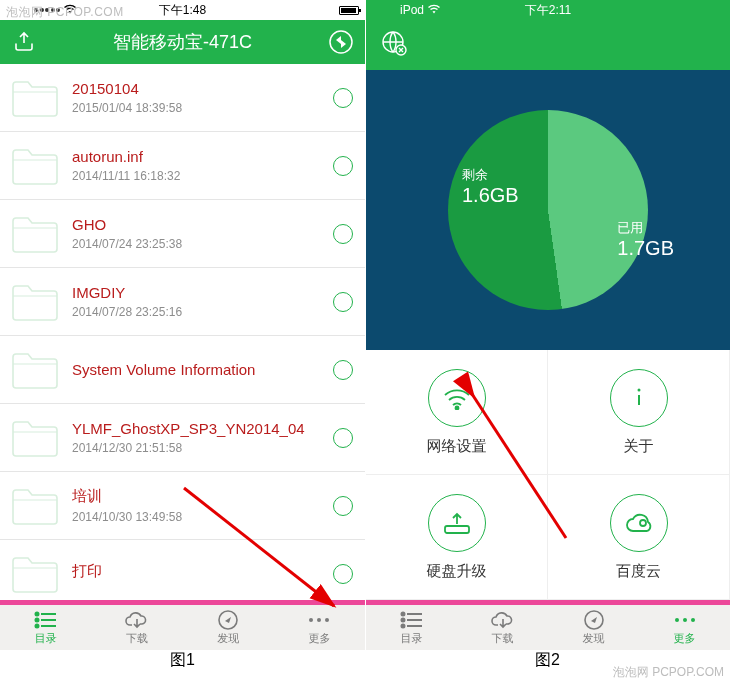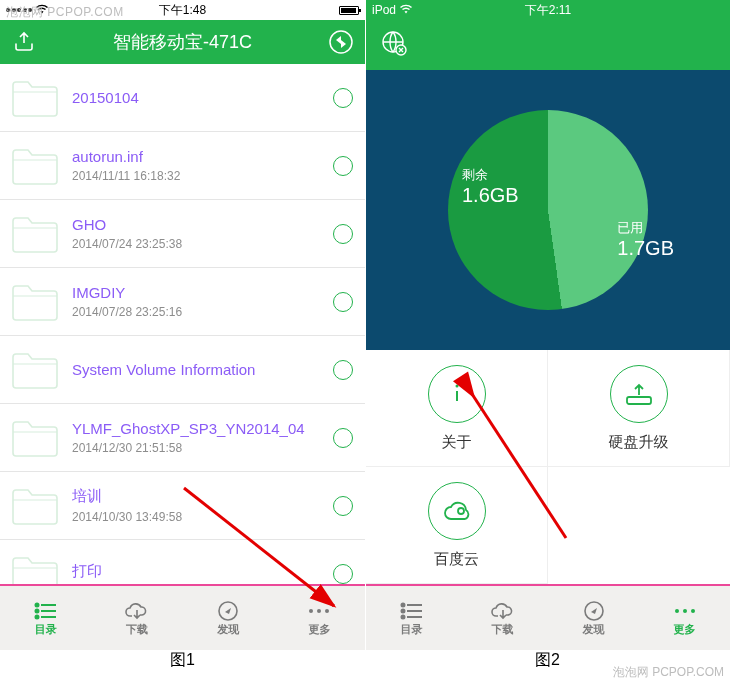--- a/index.html
+++ b/index.html
@@ -39,21 +39,21 @@
     justify-content: space-between;
     padding: 0 6px;
     font-size: 12px;
     position: relative;
     color:#000;
   }
   .status-bar.green { background: #22b24c; color: #fff; }
   .status-bar .sb-center {
     position:absolute; left:0; right:0; text-align:center;
   }
-  .sb-left { display:flex; align-items:center; gap:4px; }
+  .sb-left { display:flex; align-items:center; gap:4px;margin-left:28px; }
   .sb-right { display:flex; align-items:center; gap:3px; }
   .dots { display:flex; gap:1.5px; }
   .dots .d { width:4px;height:4px;border-radius:50%;background:#333; }
   .wifi-ic { width:12px;height:10px;}
   .batt { width:20px;height:9px;border:1px solid currentColor;border-radius:1px;position:relative;}
   .batt:after{content:"";position:absolute;right:-3px;top:2px;width:2px;height:3px;background:currentColor;}
   .batt-fill{position:absolute;left:1px;top:1px;bottom:1px;width:15px;background:currentColor;}
 
   
   .nav-bar {
@@ -72,29 +72,28 @@
     height: 68px; display:flex; align-items:center;
     border-bottom:1px solid #e5e5e5;
     padding: 0 12px 0 6px;
   }
   .folder-icon {
     width:58px;height:48px; margin-right:8px;
     display:flex;align-items:center;justify-content:center;
   }
   .folder-svg { width:50px;height:42px; }
   .file-text { flex:1; min-width:0;}
-  .file-name { font-size:15px; color:#8b5cf6; white-space:nowrap; overflow:hidden; text-overflow:ellipsis;}
+  .file-name { font-size:15px; color:#b91c1c; white-space:nowrap; overflow:hidden; text-overflow:ellipsis;}
   .file-date { font-size:12px; color:#8d8d8d; margin-top:4px;}
   .radio-ring { width:20px;height:20px;border:1px solid #22b24c; border-radius:50%;}
 
   
   .tab-bar {
-    height: 66px; display:flex; background:#f1f0ee;
-    border-top:2px solid #ec4899;
-    font-weight:bold;
+    height: 50px; display:flex; background:#f1f0ee;
+    border-top:5px solid #ec4899;
   }
   .tab-item {
     flex:1; display:flex;flex-direction:column;align-items:center;justify-content:center;
     font-size:11px; color:#7b7b7b; position:relative;
   }
   .tab-item.active { color:#22b24c;}
   .tab-ico { height:22px; display:flex;align-items:center;justify-content:center;}
 
   
   .storage-panel {
@@ -178,20 +177,21 @@
     <div class="file-list" id="file-list-1">
         <div class="file-row">
     <div class="folder-icon">
             <svg class="folder-svg" viewBox="0 0 50 42">
               <path d="M3 8a3 3 0 013-3h12l4 5h22a3 3 0 013 3v23a3 3 0 01-3 3H6a3 3 0 01-3-3z" fill="none" stroke="#d8eedd" stroke-width="1.6"></path>
               <path d="M3 15h44" stroke="#d8eedd" stroke-width="1.2"></path>
             </svg>
           </div>
     <div class="file-text">
       <div class="file-name">20150104</div>
+      <div class="file-date">2015/01/04 18:39:58</div>
     </div>
     <div class="radio-ring"></div>
         </div>
         <div class="file-row">
     <div class="folder-icon">
             <svg class="folder-svg" viewBox="0 0 50 42">
               <path d="M3 8a3 3 0 013-3h12l4 5h22a3 3 0 013 3v23a3 3 0 01-3 3H6a3 3 0 01-3-3z" fill="none" stroke="#d8eedd" stroke-width="1.6"></path>
               <path d="M3 15h44" stroke="#d8eedd" stroke-width="1.2"></path>
             </svg>
           </div>
@@ -371,20 +371,29 @@
         <div class="pie-label pl-used">
           <div>已用</div>
           <div class="big">1.7GB</div>
         </div>
       </div>
     </div>
 
     <div class="grid-menu" id="grid-2">
         <div class="grid-cell">
           <div class="grid-ring">
+            <svg width="30" height="24" fill="none" stroke="#22b24c" stroke-width="1.8">
+              <path d="M3 9a18 18 0 0124 0M7 14a12 12 0 0116 0M11 19a6 6 0 018 0"></path>
+              <circle cx="15" cy="22" r="1.5" fill="#22b24c"></circle>
+            </svg>
+          </div>
+          <div>网络设置</div>
+        </div>
+        <div class="grid-cell">
+          <div class="grid-ring">
             <svg width="26" height="26" fill="none" stroke="#22b24c" stroke-width="2">
               <line x1="13" y1="10" x2="13" y2="20"></line>
               <circle cx="13" cy="5" r="1.5" fill="#22b24c" stroke="none"></circle>
             </svg>
           </div>
           <div>关于</div>
         </div>
         <div class="grid-cell">
           <div class="grid-ring">
             <svg width="30" height="26" fill="none" stroke="#22b24c" stroke-width="1.8">

